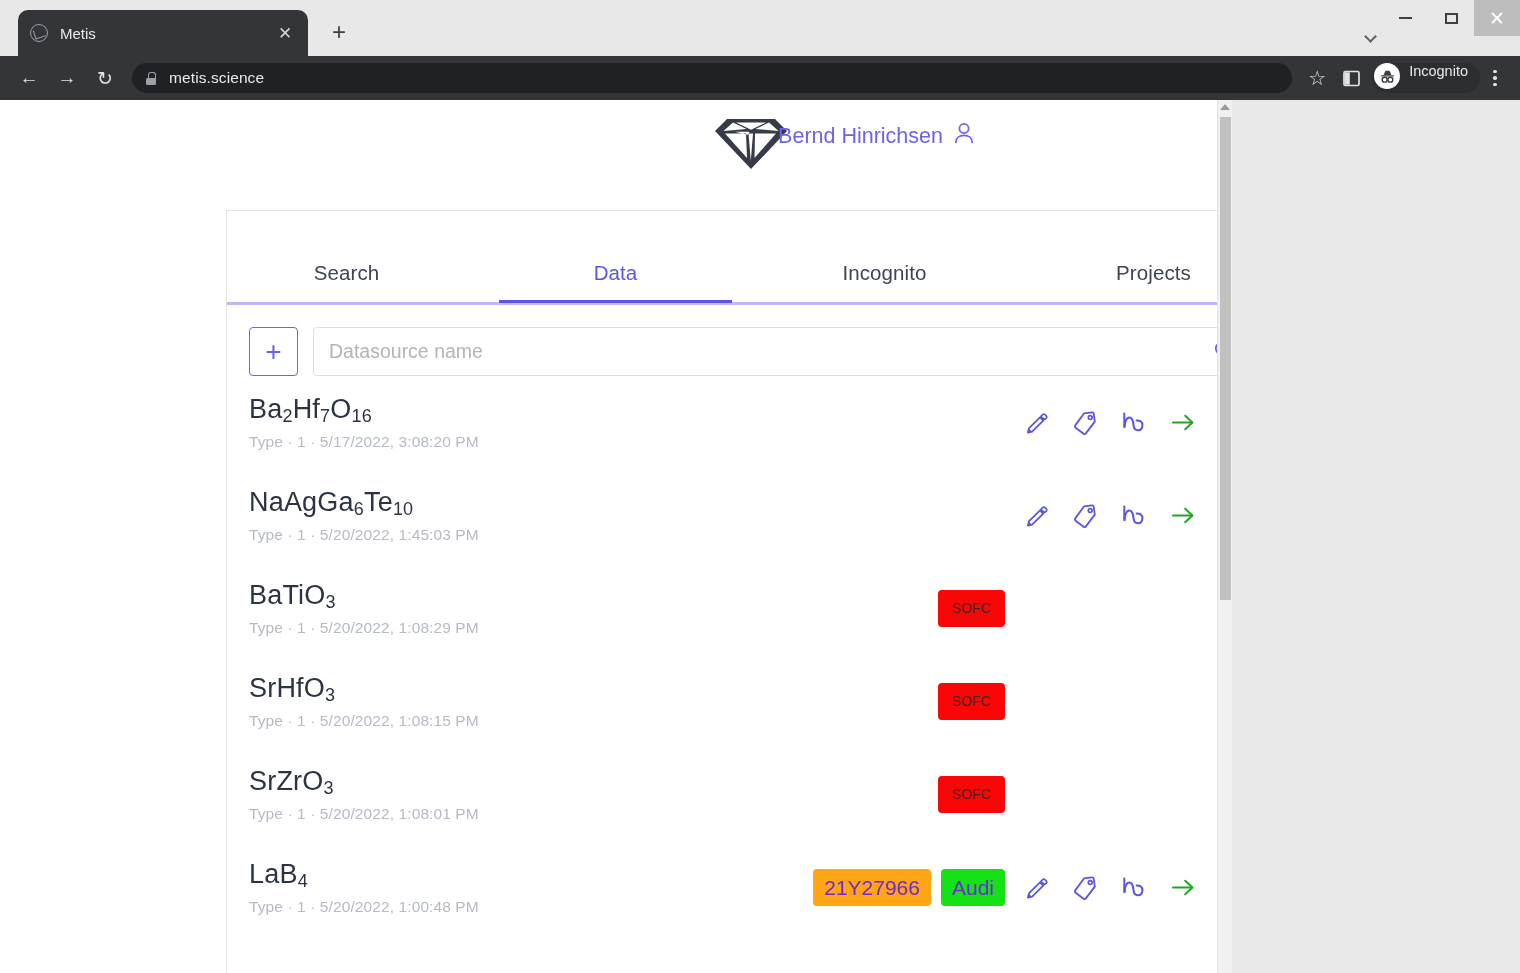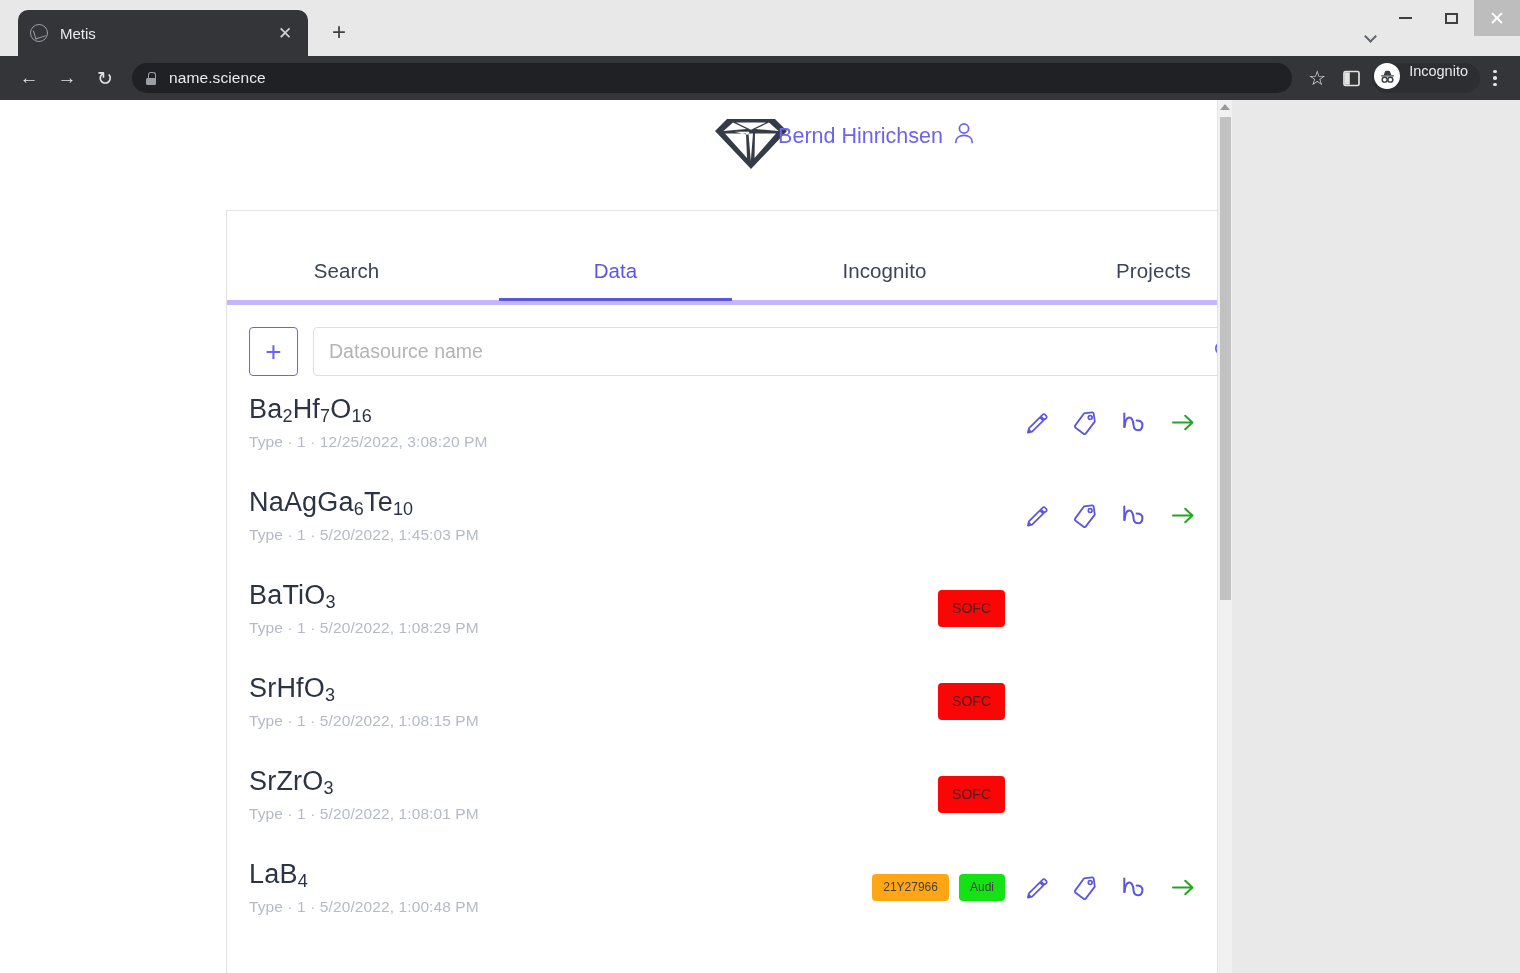--- a/index.html
+++ b/index.html
@@ -137,21 +137,21 @@
   }
 
   
   .card {
     position: absolute; left: 226px; top: 110px; width: 1048px; height: 763px;
     background: #fff; border: 1px solid #e3e3e3; border-bottom: none;
   }
 
   .tabs {
     display: flex; height: 94px; align-items: flex-end;
-    border-bottom: 5px solid #c4b5fd; padding: 0 3px; gap: 36px;
+    border-bottom: 3px solid #c4b5fd; padding: 0 3px; gap: 36px;
   }
   .tabitem {
     flex: 1; text-align: center; font-size: 20.5px; color: #3d4455;
     padding-bottom: 17px; position: relative; letter-spacing: .1px;
   }
   .tabitem.active { color: #5b55e0; }
   .tabitem.active::after {
     content: ""; position: absolute; left: 0; right: 0; bottom: -1px;
     height: 3px; background: #5b55e0;
   }
@@ -178,21 +178,21 @@
   }
   .row-main { flex: 1; min-width: 0; }
   .formula {
     font-size: 27px; color: #2c3444; letter-spacing: .2px; line-height: 1.18;
   }
   .formula sub { font-size: 18px; vertical-align: baseline; position: relative; top: 4px; }
   .meta { font-size: 15.5px; color: #b5bac6; margin-top: 7px; letter-spacing: .1px; }
 
   .tags { display: flex; align-items: center; gap: 10px; margin-right: 18px; margin-left: 28px; }
   .tag {
-    border-radius: 4px; padding: 6px 11px; font-size: 12px; color: #404040;
+    border-radius: 4px; padding: 6px 11px; font-size: 21px; color: #6d28d9;
     white-space: nowrap; line-height: 1.2;
   }
   .tag.sofc { padding: 10px 14px; font-size: 14px; color: #4a2020; }
 
   .actions { display: flex; align-items: center; gap: 23px; width: 228px; justify-content: flex-start; }
   .act { width: 26px; height: 26px; display: flex; align-items: center; justify-content: center; }
 </style>
 </head>
 <body>
 
@@ -224,21 +224,21 @@
         </div>
     </div>
   </div>
 
   <div class="toolbar">
     <div class="nav-btn">←</div>
     <div class="nav-btn">→</div>
     <div class="nav-btn">↻</div>
     <div class="omnibox">
       <span class="lock"></span>
-      <span class="url">name.science</span>
+      <span class="url">metis.science</span>
     </div>
     <div class="tb-icon" style="font-size:20px;">☆</div>
     <div class="tb-icon">
       <svg width="17" height="17" viewBox="0 0 17 17" aria-hidden="true">
         <rect x="1" y="1.5" width="15" height="14" rx="1.5" fill="none" stroke="#e3e3e3" stroke-width="1.7"></rect>
         <rect x="1.8" y="2.3" width="5" height="12.4" fill="#e3e3e3"></rect>
       </svg>
     </div>
     <div class="incognito-pill">
       <span class="incog-av">
@@ -307,21 +307,21 @@
                 <line x1="14.4" y1="14.4" x2="20" y2="20.4" stroke="#6b62ee" stroke-width="1.7" stroke-linecap="round"></line>
               </svg>
             </span>
           </div>
         </div>
 
         <div class="list" id="list">
             <div class="row">
               <div class="row-main">
                 <div class="formula"><span>Ba</span><sub>2</sub><span>Hf</span><sub>7</sub><span>O</span><sub>16</sub></div>
-                <div class="meta">Type · 1 · 12/25/2022, 3:08:20 PM</div>
+                <div class="meta">Type · 1 · 5/17/2022, 3:08:20 PM</div>
               </div>
               <div class="tags"></div>
               <div class="actions">
                 <span class="act">
                   <svg width="23" height="23" viewBox="0 0 24 24">
                     <path d="M4 18.2 L15.6 6.6 L19 10 L7.4 21.6 L3 22.6 Z" fill="none" stroke="#5b55e0" stroke-width="1.8" stroke-linejoin="round"></path>
                     <path d="M4 18.2 L7.4 21.6 L3 22.6 Z" fill="#5b55e0"></path>
                     <path d="M16.6 5.6 L18.3 3.9 a1.9 1.9 0 0 1 2.7 0 l1.1 1.1 a1.9 1.9 0 0 1 0 2.7 L20 9.1 Z" fill="none" stroke="#5b55e0" stroke-width="1.8"></path>
                   </svg>
                 </span>

